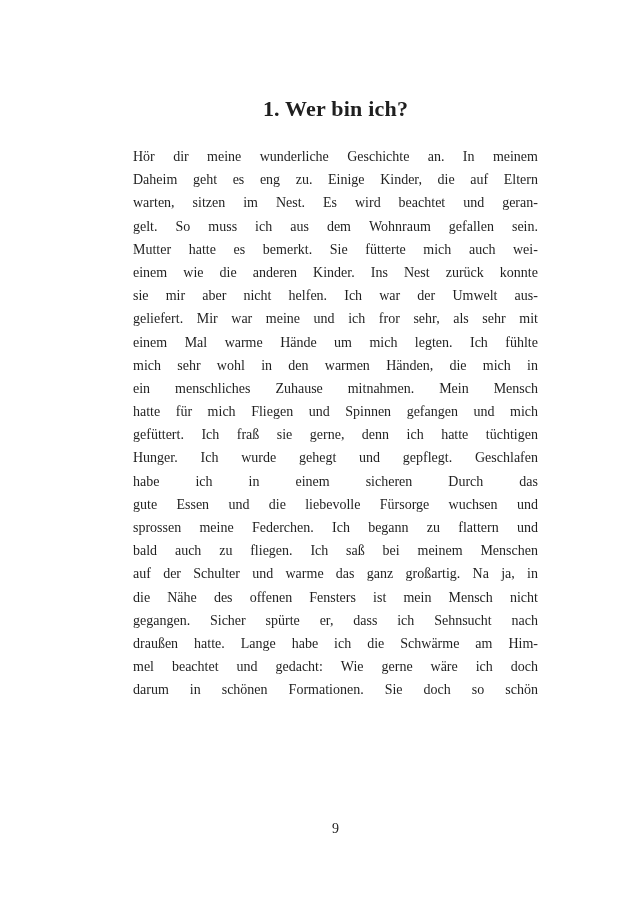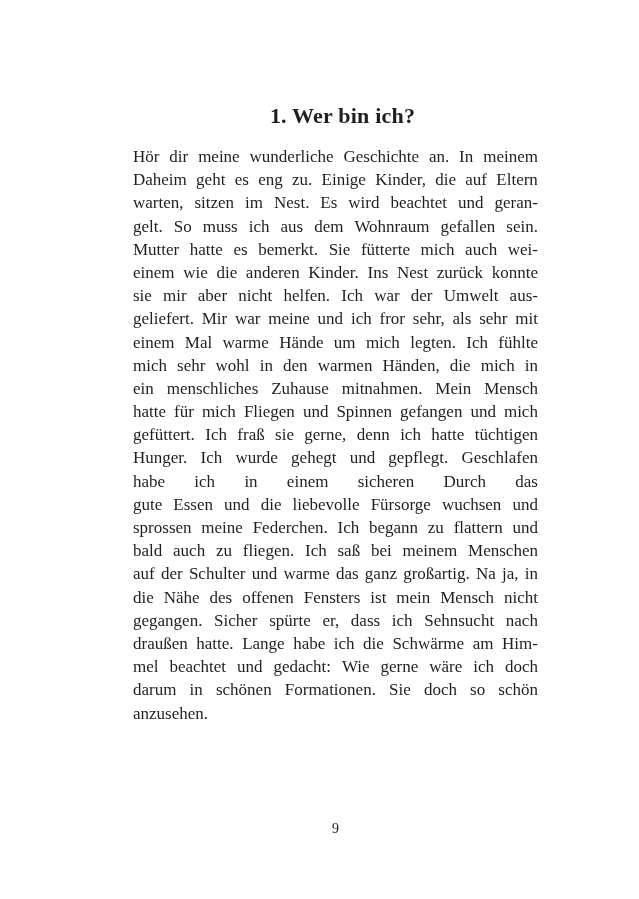--- a/index.html
+++ b/index.html
@@ -21,33 +21,33 @@
     left: 133px;
     top: 0;
     width: 405px;
     height: 899px;
   }
   .chapter-title {
     position: absolute;
     top: 96px;
     left: 0;
     width: 100%;
-    margin: 7px;
+    margin: 0;
     text-align: center;
     font-size: 22px;
     font-weight: bold;
     line-height: 1.2;
     letter-spacing: 0.2px;
   }
   .paragraph {
     position: absolute;
     top: 145px;
     left: 0;
     width: 405px;
-    font-size: 17px;
+    font-size: 14px;
   }
   .line {
     display: flex;
     justify-content: space-between;
     align-items: baseline;
     height: 23.2px;
     line-height: 23.2px;
     white-space: nowrap;
   }
   .line.last {
@@ -322,17 +322,16 @@
         <div class="line">
           <span>darum</span>
           <span>in</span>
           <span>schönen</span>
           <span>Formationen.</span>
           <span>Sie</span>
           <span>doch</span>
           <span>so</span>
           <span>schön</span>
         </div>
-        <div class="line last">anzusehen.</div>
       </div>
   </div>
   <div class="page-number">9</div>
 </div>
 
 </body></html>

